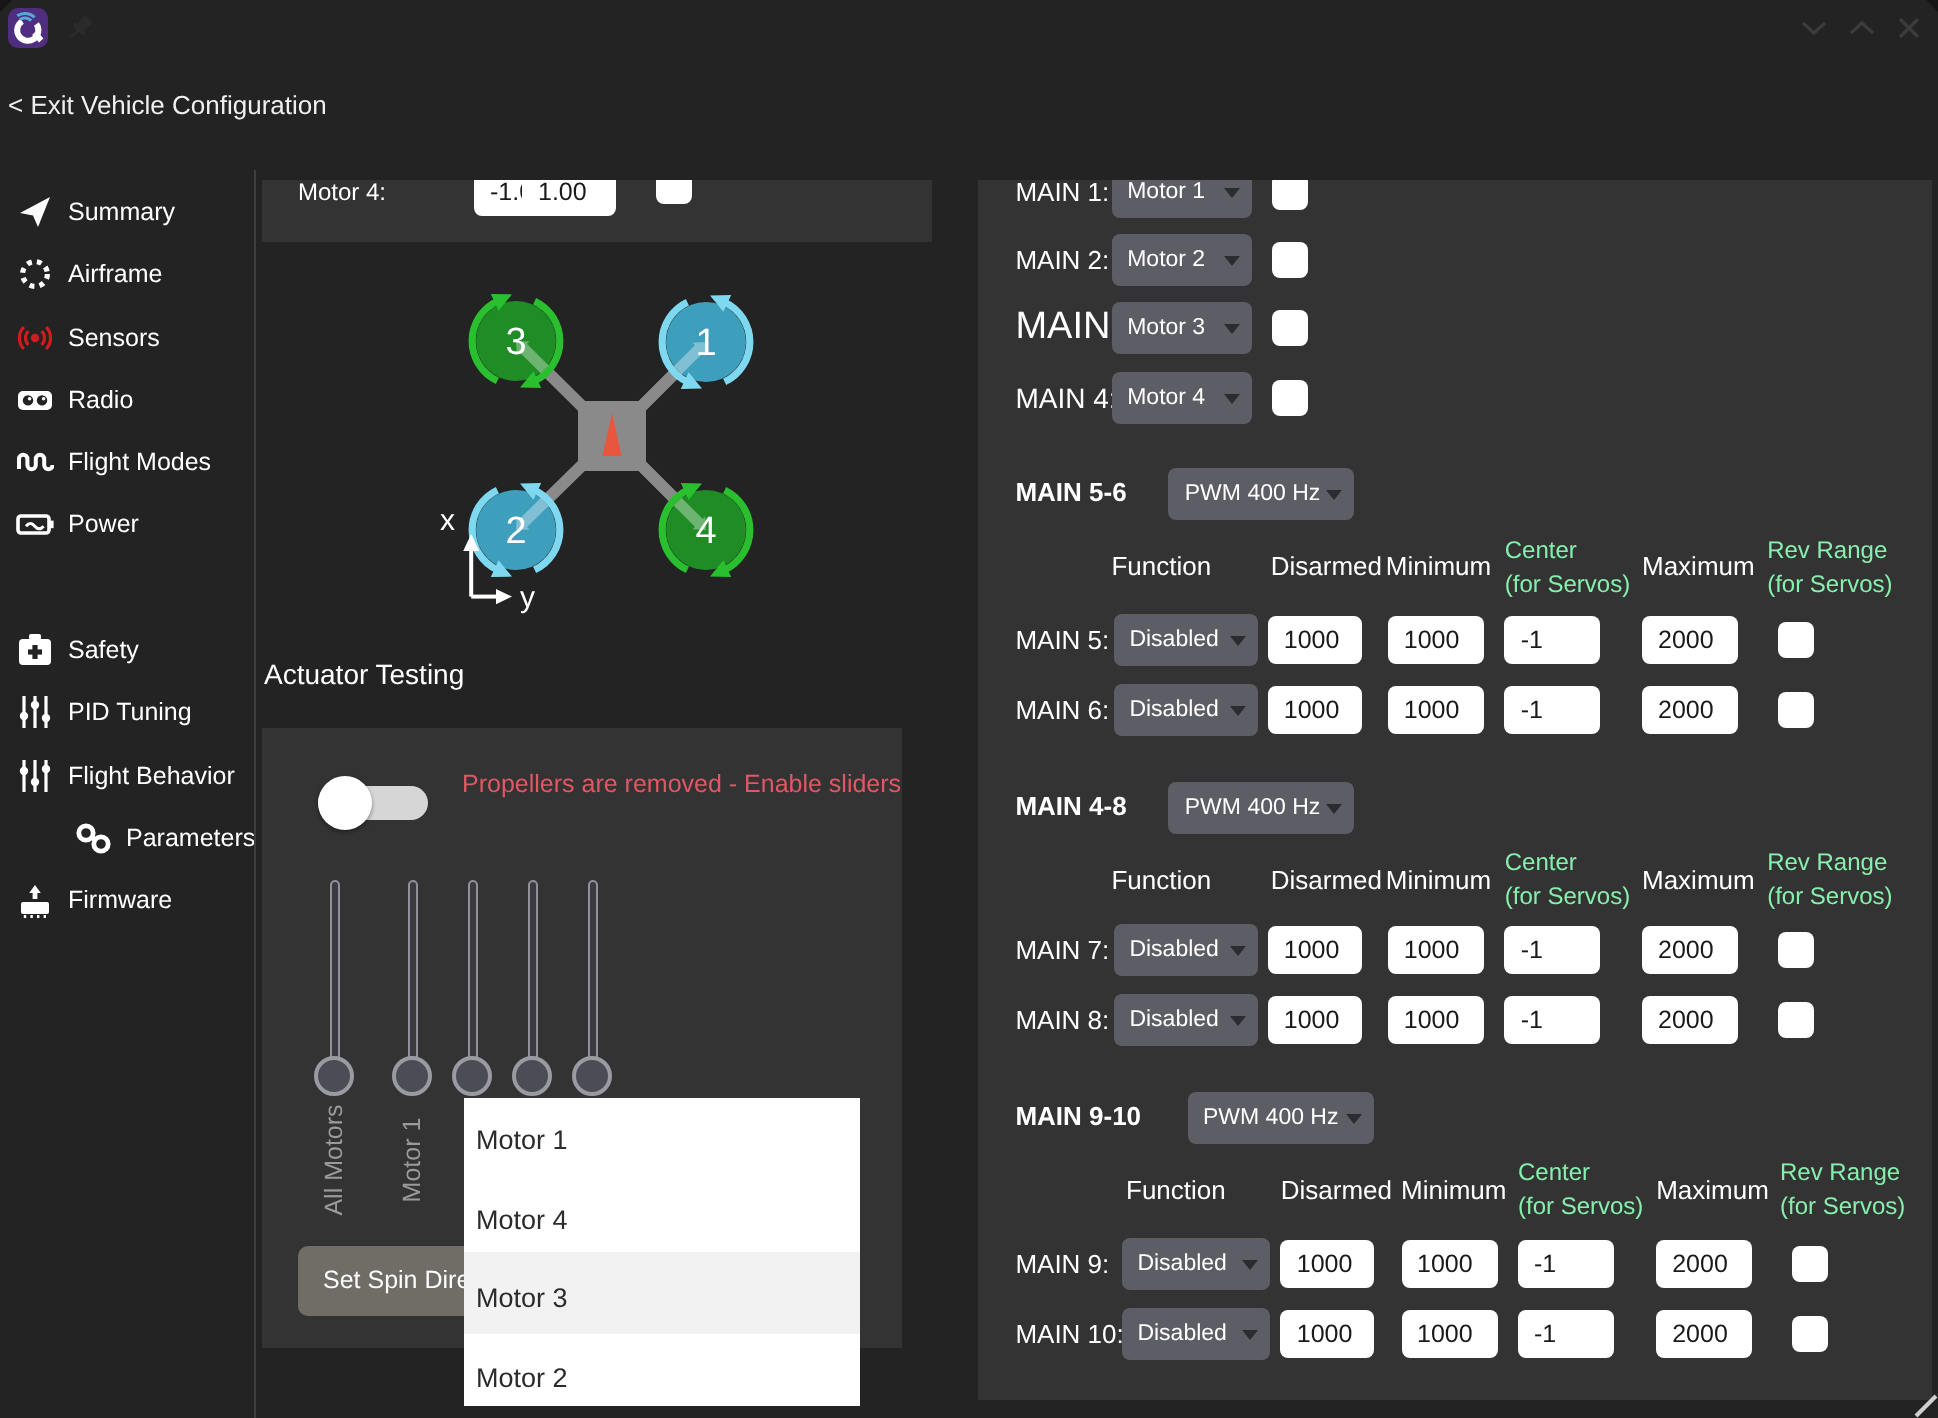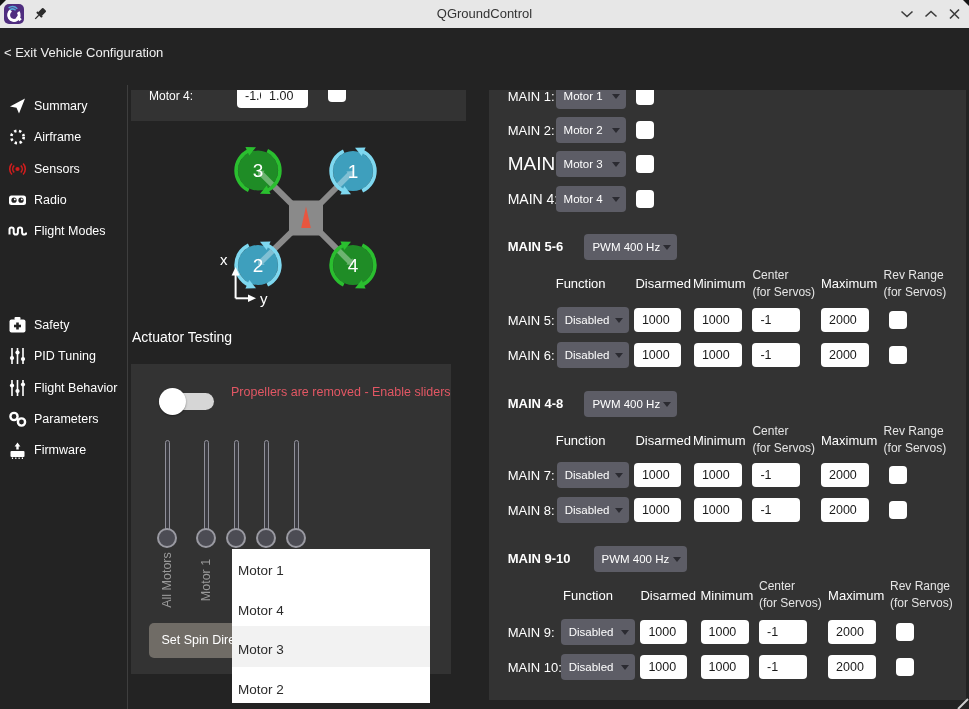--- a/index.html
+++ b/index.html
@@ -31,36 +31,33 @@
 
   
   .combo { position:absolute; background:#5d5d66; border-radius:4px; color:#fff; font-size:11.5px; height:26px; }
   .combo .ct { position:absolute; left:8px; top:50%; transform:translateY(-50%); white-space:nowrap; }
   .combo .arr { position:absolute; right:6px; top:50%; margin-top:-2px; width:0; height:0; border-left:4.5px solid transparent; border-right:4.5px solid transparent; border-top:5px solid #2b2b31; }
   .tfield { position:absolute; background:#ffffff; border-radius:4px; color:#1a1a1a; font-size:12.5px; height:24px; }
   .tfield span { position:absolute; left:8px; top:50%; transform:translateY(-50%); }
   .cbox { position:absolute; width:18px; height:18px; background:#ffffff; border-radius:4px; }
 
   .wlabel { position:absolute; color:#fff; font-size:12px; white-space:nowrap; }
-  .whdr { position:absolute; color:#e5e5e5; font-size:12px; white-space:nowrap; line-height:17px; }
+  .whdr { position:absolute; color:#86efac; font-size:12px; white-space:nowrap; line-height:17px; }
 
   
   .slider { position:absolute; top:76px; width:0; height:0; }
   .slider::before { content:""; position:absolute; left:-2.5px; top:0; width:3px; height:96px; border-radius:2.5px; background:#3a3a40; border:1px solid #90909a; }
   .slider::after { content:""; position:absolute; left:-10px; top:88px; width:16px; height:16px; border-radius:50%; background:#4c4c54; border:2px solid #9a9aa2; }
   .vlabel { position:absolute; top:216px; color:#9a9a9a; font-size:12.5px; white-space:nowrap; transform:translate(-50%,-50%) rotate(-90deg); text-align:center; }
   .ditem { left:6px; transform:translateY(-50%); font-size:13.5px; color:#2b2b2b; white-space:nowrap; }
 </style>
 </head>
 <body>
 <div id="app">
 
-  <div id="titlebar">
-    <div id="titletext">QGroundControl</div>
-  </div>
 
   <div id="header">
       <div class="txt">&lt; Exit Vehicle Configuration</div>
     </div>
 
   <div id="sidebar">
     <div class="sitem" style="top:8px;">
         <span class="ico"><svg viewBox="0 0 19 19" width="19" height="19">
             <path d="M2 10 L17 2 L11 17 L8.5 11.2 Z" fill="#fff"></path>
             <path d="M8.5 11.2 L17 2 L10.2 9.5 Z" fill="#bbb"></path>
@@ -91,20 +88,28 @@
       </div>
     <div class="sitem" style="top:102px;">
         <span class="ico"><svg viewBox="0 0 19 19" width="19" height="19">
             <rect x="1" y="5" width="17" height="9.5" rx="2.5" fill="#fff"></rect>
             <circle cx="6" cy="9.7" r="2.6" fill="#222"></circle>
             <circle cx="13" cy="9.7" r="2.6" fill="#222"></circle>
             <circle cx="6.8" cy="8.9" r="0.9" fill="#fff"></circle>
             <circle cx="13.8" cy="8.9" r="0.9" fill="#fff"></circle>
           </svg></span>
         <span class="lbl">Radio</span>
+      </div>
+    <div class="sitem" style="top:164px;">
+        <span class="ico"><svg viewBox="0 0 19 19" width="19" height="19">
+            <rect x="1" y="5.5" width="15.5" height="8.5" rx="1.5" fill="none" stroke="#fff" stroke-width="1.8"></rect>
+            <rect x="17" y="7.8" width="1.8" height="3.8" fill="#fff"></rect>
+            <path d="M5 10.6 q2.2 -2.6 4.4 0 q2.2 2.6 4.4 0" fill="none" stroke="#fff" stroke-width="1.5"></path>
+          </svg></span>
+        <span class="lbl">Power</span>
       </div>
     <div class="sitem" style="top:227px;">
         <span class="ico"><svg viewBox="0 0 19 19" width="19" height="19">
             <rect x="1.5" y="4" width="16" height="13" rx="2" fill="#fff"></rect>
             <rect x="6.5" y="1.5" width="6" height="3" rx="1" fill="#fff"></rect>
             <rect x="8.2" y="7" width="2.6" height="7" fill="#222"></rect>
             <rect x="6" y="9.2" width="7" height="2.6" fill="#222"></rect>
           </svg></span>
         <span class="lbl">Safety</span>
       </div>
@@ -131,21 +136,21 @@
               <line x1="15" y1="1.5" x2="15" y2="17.5"></line>
             </g>
             <g fill="#fff">
               <circle cx="4" cy="7" r="2.1"></circle>
               <circle cx="9.5" cy="12.5" r="2.1"></circle>
               <circle cx="15" cy="6" r="2.1"></circle>
             </g>
           </svg></span>
         <span class="lbl">Flight Behavior</span>
       </div>
-    <div class="sitem" style="top:321px;">
+    <div class="sitem" style="top:321px;margin-left:29px;">
         <span class="ico"><svg viewBox="0 0 19 19" width="19" height="19">
             <circle cx="6" cy="7" r="3.6" fill="none" stroke="#fff" stroke-width="2.4"></circle>
             <circle cx="13.5" cy="12.5" r="3.6" fill="none" stroke="#fff" stroke-width="2.4"></circle>
             <path d="M8.5 9 L11 10.8" stroke="#fff" stroke-width="2"></path>
           </svg></span>
         <span class="lbl">Parameters</span>
       </div>
     <div class="sitem" style="top:352px;padding-left:12px;">
         <span class="ico"><svg viewBox="0 0 19 19" width="19" height="19">
             <path d="M9.5 2 L12.4 6 L10.7 6 L10.7 9 L8.3 9 L8.3 6 L6.6 6 Z" fill="#fff"></path>

